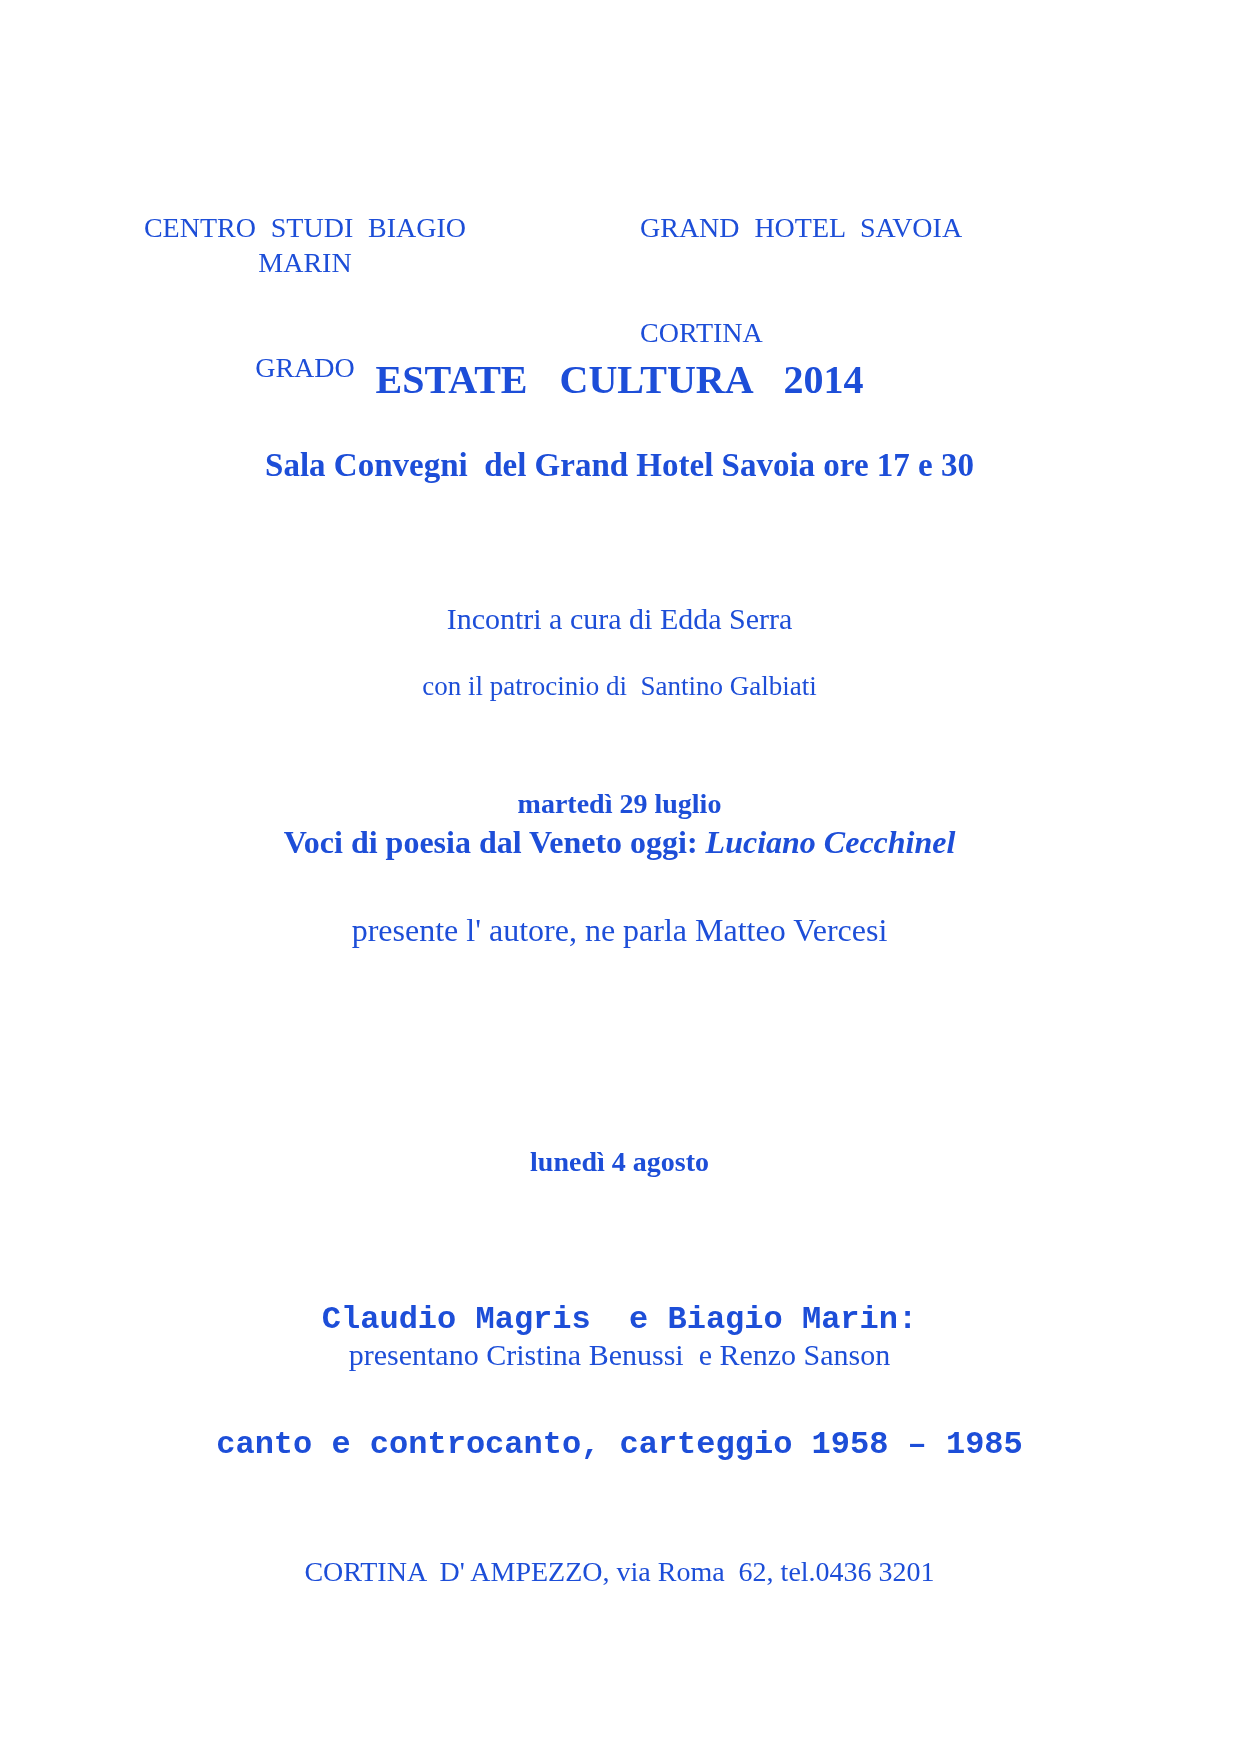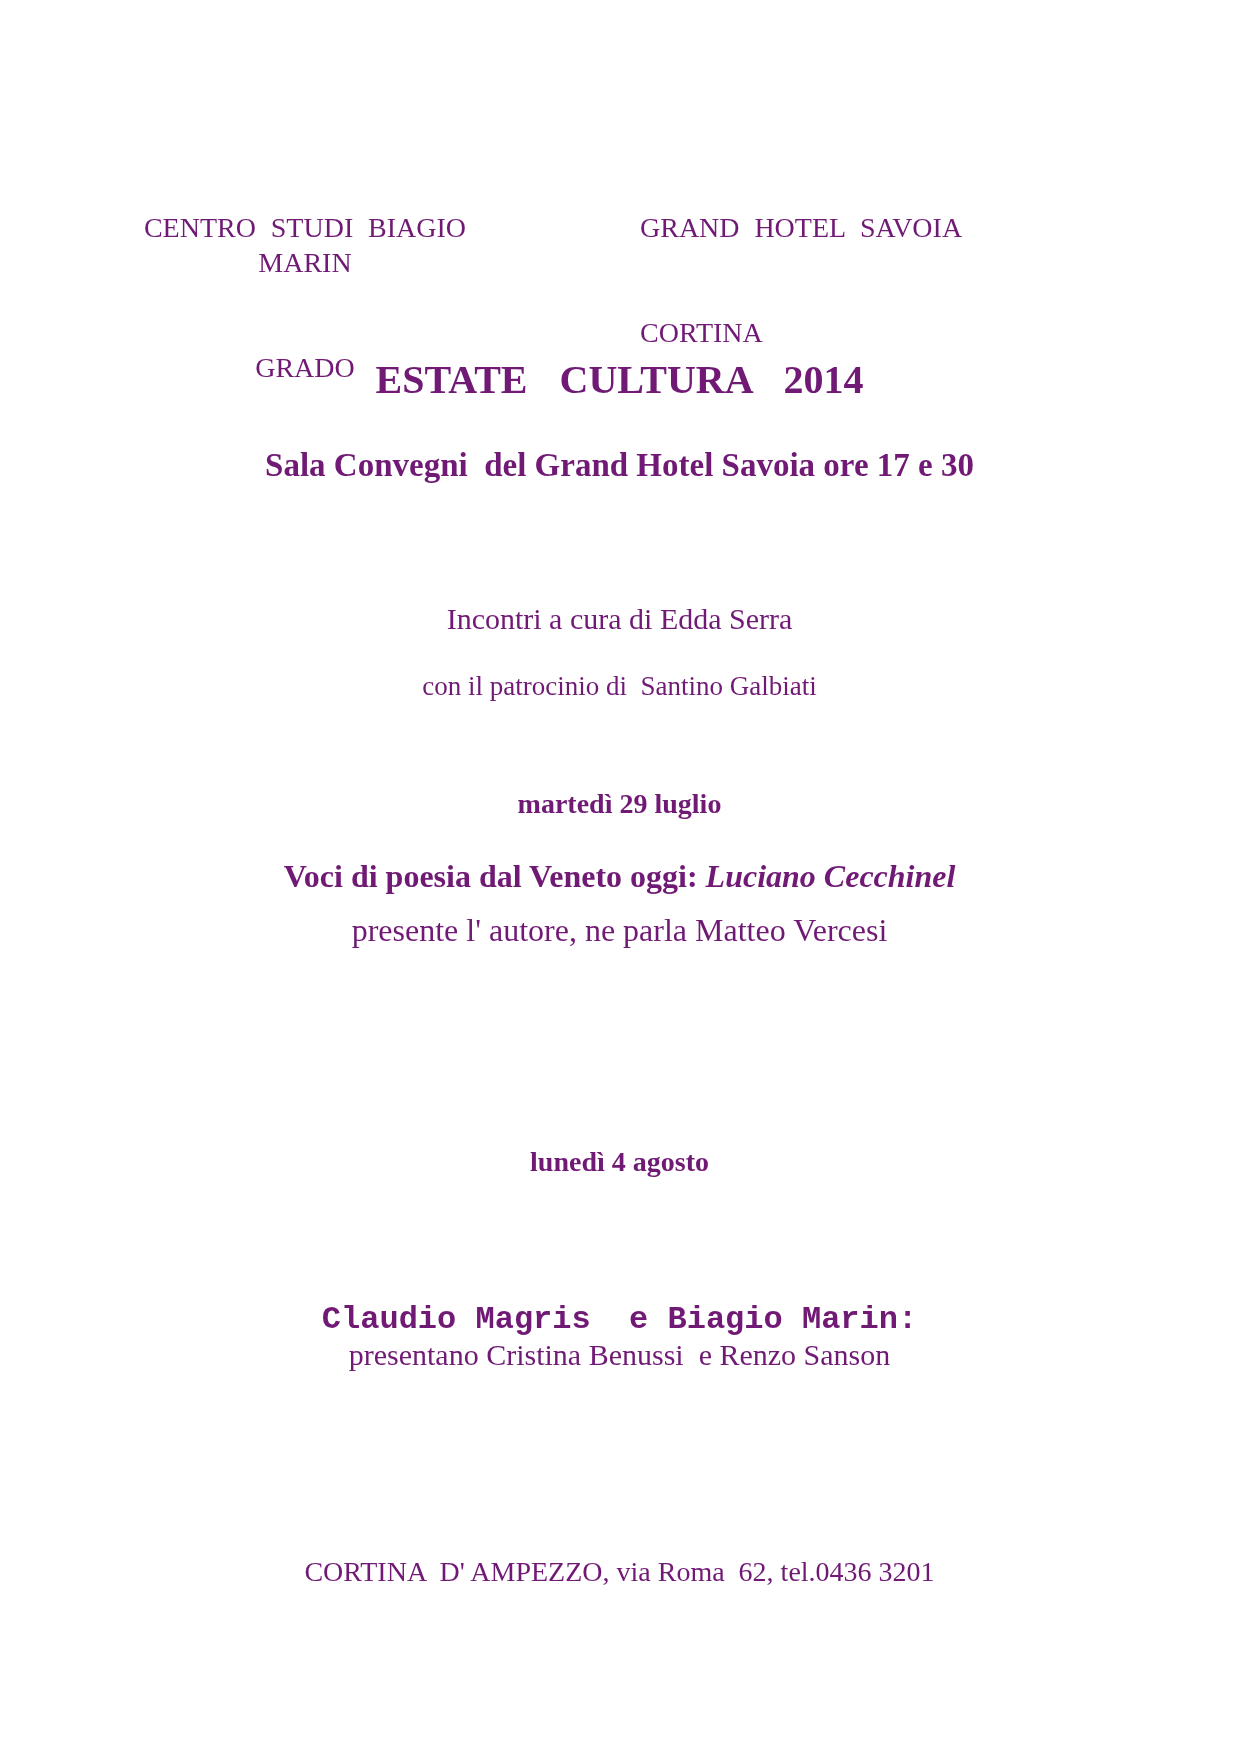--- a/index.html
+++ b/index.html
@@ -6,21 +6,21 @@
     margin: 0;
     padding: 0;
     background: #ffffff;
   }
   .page {
     position: relative;
     width: 1239px;
     height: 1754px;
     background: #ffffff;
     font-family: "Liberation Serif", "DejaVu Serif", serif;
-    color: #701a75;
+    color: #1d4ed8;
     overflow: hidden;
   }
   .page * {
     white-space: pre-wrap;
   }
   .abs {
     position: absolute;
     margin: 0;
   }
   .centered {
@@ -66,21 +66,21 @@
     top: 642px;
     font-size: 27px;
     margin-top: 29px;
   }
   .event1-date {
     top: 788px;
     font-size: 28px;
     font-weight: bold;
   }
   .event1-title {
-    top: 858px;
+    top: 824px;
     font-size: 32px;
     font-weight: bold;
   }
   .event1-title .italic {
     font-style: italic;
   }
   .event1-details {
     top: 912px;
     font-size: 32px;
   }
@@ -127,18 +127,19 @@
   <div class="abs centered curation-line1">Incontri a cura di Edda Serra</div>
   <div class="abs centered curation-line2">con il patrocinio di  Santino Galbiati</div>
 
   <div class="abs centered event1-date">martedì 29 luglio</div>
   <div class="abs centered event1-title"><span>Voci di poesia dal Veneto oggi: </span><span class="italic">Luciano Cecchinel</span></div>
   <div class="abs centered event1-details">presente l' autore, ne parla Matteo Vercesi</div>
 
   <div class="abs centered event2-date">lunedì 4 agosto</div>
   <div class="abs centered event2-title">
     <div>Claudio Magris  e Biagio Marin:</div>
+    <div>canto e controcanto, carteggio 1958 – 1985</div>
   </div>
   <div class="abs centered event2-details">presentano Cristina Benussi  e Renzo Sanson</div>
 
   <div class="abs centered doc-footer">CORTINA  D' AMPEZZO, via Roma  62, tel.0436 3201</div>
 
 </div>
 
 </body></html>

